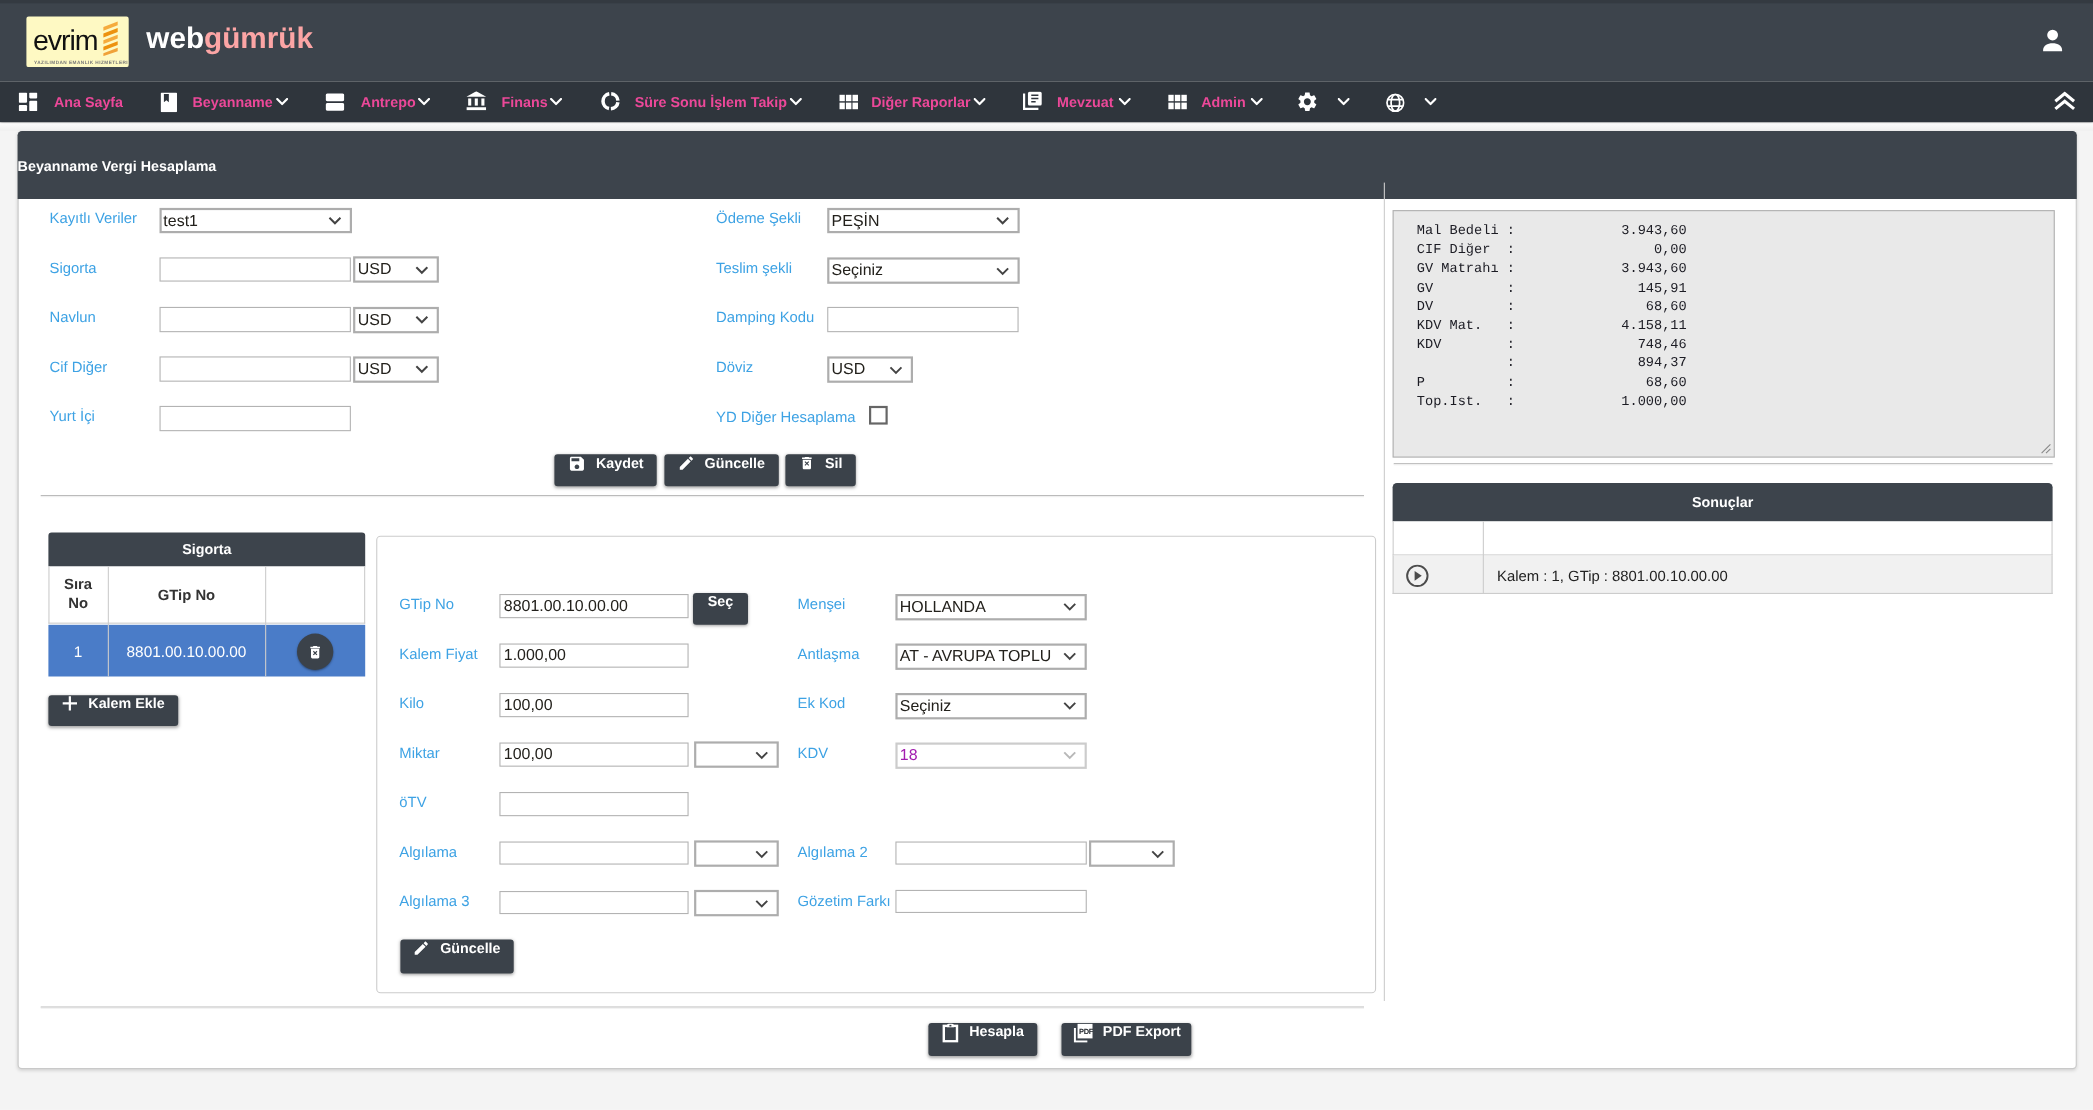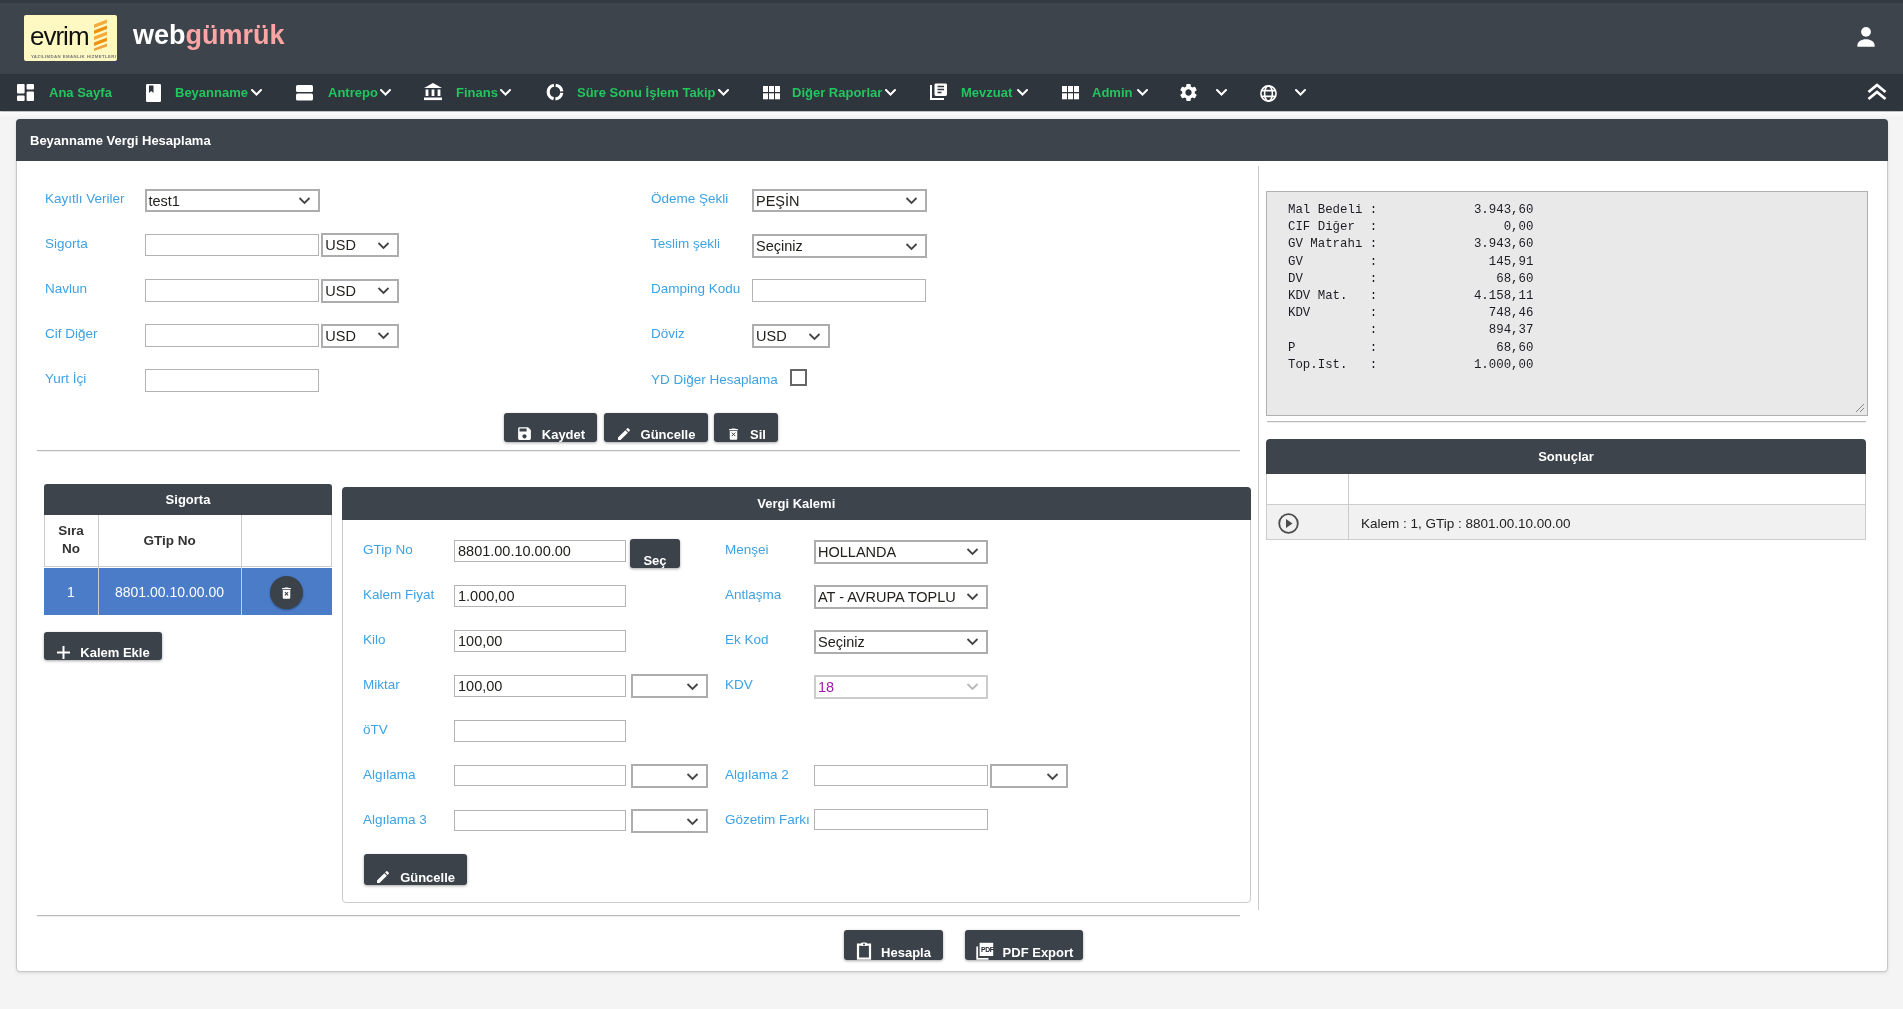--- a/index.html
+++ b/index.html
@@ -4,23 +4,23 @@
 <style>
 *{margin:0;padding:0;box-sizing:border-box}
 html,body{width:1903px;height:1009px;overflow:hidden}
 body{font-family:"Liberation Sans",sans-serif;background:#f4f4f4}
 #page{position:relative;width:1903px;height:1009px;overflow:hidden}
 .abs{position:absolute}
 .lbl{position:absolute;font-size:13.5px;color:#3da2e4;white-space:nowrap;margin-top:-1px}
 .inp{position:absolute;background:#fff;border:1px solid #b3b3b3;font-size:14.5px;color:#23211c;padding:0 3px;display:flex;align-items:center;white-space:nowrap}
 .sel{position:absolute;background:#fff;border:2px solid #adadad;font-size:14.5px;color:#23211c;padding:0 2px;display:flex;align-items:center;white-space:nowrap}
 .sel svg{position:absolute;right:7px;top:50%;margin-top:-3.5px}
-.btn{position:absolute;background:#3b424a;color:#fff;font-weight:bold;font-size:13px;border-radius:3px;display:flex;align-items:flex-end;justify-content:center;gap:9px;box-shadow:0 1px 3px rgba(0,0,0,.35);white-space:nowrap}
+.btn{position:absolute;background:#3b424a;color:#fff;font-weight:bold;font-size:13px;border-radius:3px;display:flex;align-items:flex-start;justify-content:center;gap:9px;box-shadow:0 1px 3px rgba(0,0,0,.35);white-space:nowrap}
 .bar{position:absolute;background:#3d444c;color:#fff;font-weight:bold;font-size:13px;display:flex;align-items:center;justify-content:center}
-.nit{position:absolute;top:0;height:37px;display:flex;align-items:center;color:#22c55e;font-weight:bold;font-size:13px;white-space:nowrap}
+.nit{position:absolute;top:0;height:37px;display:flex;align-items:center;color:#ec4899;font-weight:bold;font-size:13px;white-space:nowrap}
 </style>
 </head>
 <body>
 <div id="page">
 <div class="abs" style="left:0;top:0;width:1903px;height:74px;background:#3d444c">
       <div class="abs" style="left:0;top:0;width:1903px;height:3px;background:#343a41"></div>
   <div class="abs" style="left:24px;top:15px;width:93px;height:46px;background:#fef9c3;border-radius:2px">
     <div class="abs" style="left:6px;top:6px;font-size:26px;color:#111;letter-spacing:-1px">evrim</div>
     <svg class="abs" style="left:66px;top:2px" width="21" height="34" viewBox="0 0 21 34">
       <path d="M4 7.5 L17 2.5 L17 6 L4 11 Z" fill="#f5ab3d"></path>
@@ -125,21 +125,21 @@
   </svg>
   <svg class="abs" style="left:1295px;top:15px" width="11" height="7" viewBox="0 0 11 7">
         <path d="M1 1 L5.5 5.5 L10 1" stroke="#fff" stroke-width="2" fill="none" stroke-linecap="round"></path>
       </svg>
   <svg class="abs" style="left:1866px;top:9px" width="22" height="18" viewBox="0 0 22 18">
         <path d="M2.5 9 L11 2 L19.5 9 M2.5 16 L11 9 L19.5 16" stroke="#fff" stroke-width="2.8" fill="none"></path>
       </svg>
 </div>
 <div class="abs" style="left:0;top:112px;width:1903px;height:7px;background:linear-gradient(#fcfcfc,#f0f0f0)"></div>
 <div class="abs" style="left:16px;top:119px;width:1872px;height:853px;background:#fff;border:1px solid #c9c9c9;border-radius:4px;box-shadow:0 1px 3px rgba(0,0,0,.12)"></div>
-<div class="bar" style="left:16px;top:119px;width:1872px;height:42px;border-radius:4px 4px 0 0;justify-content:flex-start;padding-left:14px">Beyanname Vergi Hesaplama</div>
+<div class="bar" style="left:16px;top:119px;width:1872px;height:62px;border-radius:4px 4px 0 0;justify-content:flex-start;">Beyanname Vergi Hesaplama</div>
 <div class="abs" style="left:1258px;top:166px;width:1px;height:744px;background:#ccc"></div>
 <div class="lbl" style="left:45px;top:192px">Kayıtlı Veriler</div>
 <div class="lbl" style="left:45px;top:237px">Sigorta</div>
 <div class="lbl" style="left:45px;top:282px">Navlun</div>
 <div class="lbl" style="left:45px;top:327px">Cif Diğer</div>
 <div class="lbl" style="left:45px;top:372px">Yurt İçi</div>
 <div class="sel" style="left:144.5px;top:189px;width:175px;height:23px">test1<svg width="13" height="8" viewBox="0 0 13 8">
         <path d="M1.5 1 L6.5 6 L11.5 1" stroke="#444" stroke-width="1.8" fill="none"></path>
       </svg></div>
 <div class="inp" style="left:145px;top:233.5px;width:173.5px;height:22.5px"></div>
@@ -206,21 +206,20 @@
         <path d="M9.4 10 L14.6 15.2 M14.6 10 L9.4 15.2" stroke="#3b424a" stroke-width="1.7" fill="none" transform="translate(0,0.5)"></path>
       </svg>
     </div>
 <div class="btn" style="left:44px;top:631.5px;width:118px;height:28.5px">
       <svg width="15" height="15" viewBox="0 0 15 15">
         <path d="M7.5 1 V14 M1 7.5 H14" stroke="#fff" stroke-width="2"></path>
       </svg>
       <span>Kalem Ekle</span>
     </div>
 <div class="abs" style="left:341.5px;top:487px;width:909.5px;height:416px;background:#fff;border:1px solid #ccc;border-radius:4px"></div>
-<div class="bar" style="left:341.5px;top:487px;width:909.5px;height:33px;border-radius:4px 4px 0 0">Vergi Kalemi</div>
 <div class="lbl" style="left:363px;top:543px">GTip No</div>
 <div class="lbl" style="left:363px;top:588px">Kalem Fiyat</div>
 <div class="lbl" style="left:363px;top:633px">Kilo</div>
 <div class="lbl" style="left:363px;top:678px">Miktar</div>
 <div class="lbl" style="left:363px;top:723px">öTV</div>
 <div class="lbl" style="left:363px;top:768px">Algılama</div>
 <div class="lbl" style="left:363px;top:813px">Algılama 3</div>
 <div class="inp" style="left:454px;top:539.6px;width:172px;height:22px">8801.00.10.00.00</div>
 <div class="btn" style="left:630px;top:539.3px;width:50px;height:28.7px">
       <span>Seç</span>

